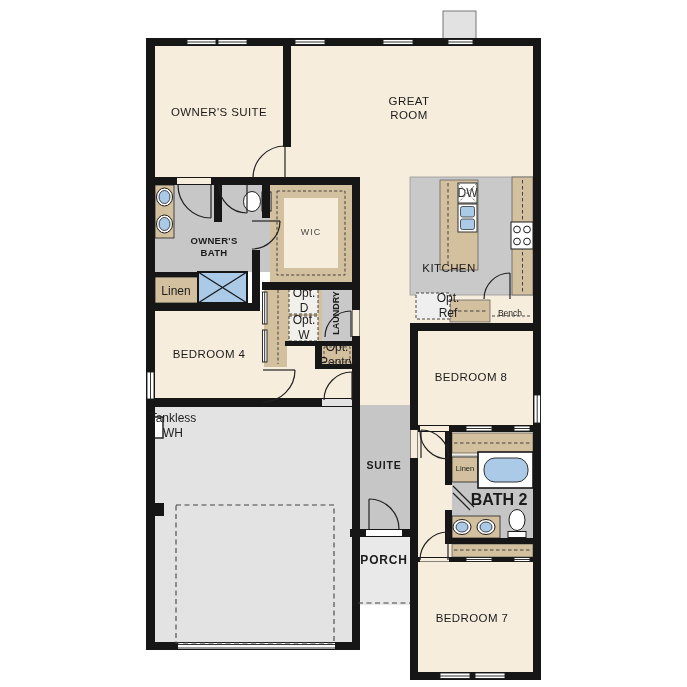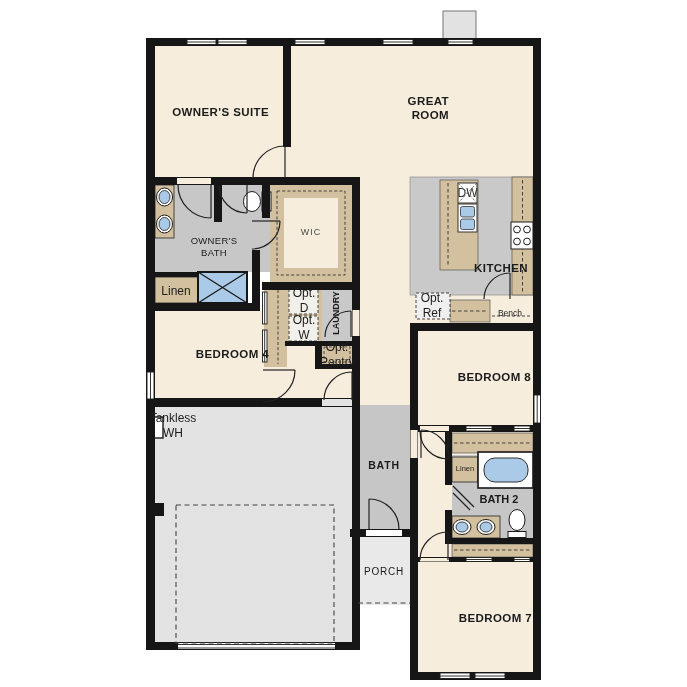--- a/index.html
+++ b/index.html
@@ -2,22 +2,22 @@
 <html><head>
 <meta charset="utf-8">
 <style>
   html,body{margin:0;padding:0;background:#fff;}
   #plan{position:relative;width:687px;height:687px;background:#fff;overflow:hidden;
         font-family:"Liberation Sans",sans-serif;}
   #plan svg{position:absolute;left:0;top:0;}
   #labels{position:absolute;left:0;top:0;width:687px;height:687px;}
   .lbl{position:absolute;transform:translate(-50%,-50%);text-align:center;
        line-height:1.25;color:#1b1b1b;white-space:normal;}
-  .big{font-weight:bold;font-size:11.5px;letter-spacing:.4px;text-align:right;}
-  .med{font-weight:normal;font-size:9.5px;letter-spacing:.3px;}
+  .big{font-weight:normal;font-size:11.5px;letter-spacing:.4px;}
+  .med{font-weight:bold;font-size:9.5px;letter-spacing:.3px;}
   .small{font-size:12px;color:#1d1d1d;}
   .tiny{font-size:7.5px;color:#1d1d1d;}
   .gray{color:#4a4a4a;}
   .vert{transform:translate(-50%,-50%) rotate(-90deg);}
 </style>
 </head>
 <body>
 
 <div id="plan">
 <svg width="687" height="687" viewBox="0 0 687 687">
@@ -283,30 +283,30 @@
     <line x1="358" y1="603" x2="410" y2="603"></line>
   </g>
 </svg>
 
 <div id="labels">
   <div class="lbl big" style="left:219px;top:112px;width:100px">OWNER'S SUITE</div>
   <div class="lbl big" style="left:409px;top:108px;width:80px">GREAT ROOM</div>
   <div class="lbl med" style="left:214px;top:247px;width:64px">OWNER'S BATH</div>
   <div class="lbl gray" style="left:311px;top:233px;font-size:9px;letter-spacing:1px">WIC</div>
   <div class="lbl small" style="left:176px;top:291px">Linen</div>
-  <div class="lbl big" style="left:483px;top:268px;width:90px">KITCHEN</div>
+  <div class="lbl big" style="left:449px;top:268px;width:90px">KITCHEN</div>
   <div class="lbl vert" style="left:337px;top:313px;font-weight:bold;font-size:9px;width:60px">LAUNDRY</div>
   <div class="lbl small" style="left:304px;top:301px;width:24px">Opt. D</div>
   <div class="lbl small" style="left:304px;top:328px;width:24px">Opt. W</div>
   <div class="lbl small" style="left:337px;top:355px;width:34px">Opt. Pantry</div>
-  <div class="lbl small" style="left:432px;top:306px;width:24px">Opt. Ref</div>
+  <div class="lbl small" style="left:448px;top:306px;width:24px">Opt. Ref</div>
   <div class="lbl small" style="left:510px;top:313px;font-size:8.5px">Bench</div>
   <div class="lbl small" style="left:467.5px;top:193px;color:#333">DW</div>
   <div class="lbl big" style="left:209px;top:354px;width:120px">BEDROOM 4</div>
   <div class="lbl big" style="left:471px;top:377px;width:120px">BEDROOM 8</div>
   <div class="lbl small" style="left:173px;top:426px;width:48px">Tankless WH</div>
-  <div class="lbl" style="left:384px;top:466px;font-weight:bold;font-size:10.5px;letter-spacing:.8px">BATH</div>
-  <div class="lbl" style="left:384px;top:572px;font-weight:normal;font-size:10px;letter-spacing:.8px">PORCH</div>
+  <div class="lbl" style="left:384px;top:466px;font-weight:bold;font-size:10.5px;letter-spacing:.8px">SUITE</div>
+  <div class="lbl" style="left:384px;top:560px;font-weight:bold;font-size:12px;letter-spacing:.8px">PORCH</div>
   <div class="lbl tiny" style="left:465px;top:469px">Linen</div>
-  <div class="lbl" style="left:499px;top:500px;font-weight:bold;font-size:11px">BATH 2</div>
+  <div class="lbl" style="left:499px;top:500px;font-weight:bold;font-size:16px">BATH 2</div>
   <div class="lbl big" style="left:472px;top:618px;width:120px">BEDROOM 7</div>
 </div>
 </div>
 
 </body></html>

